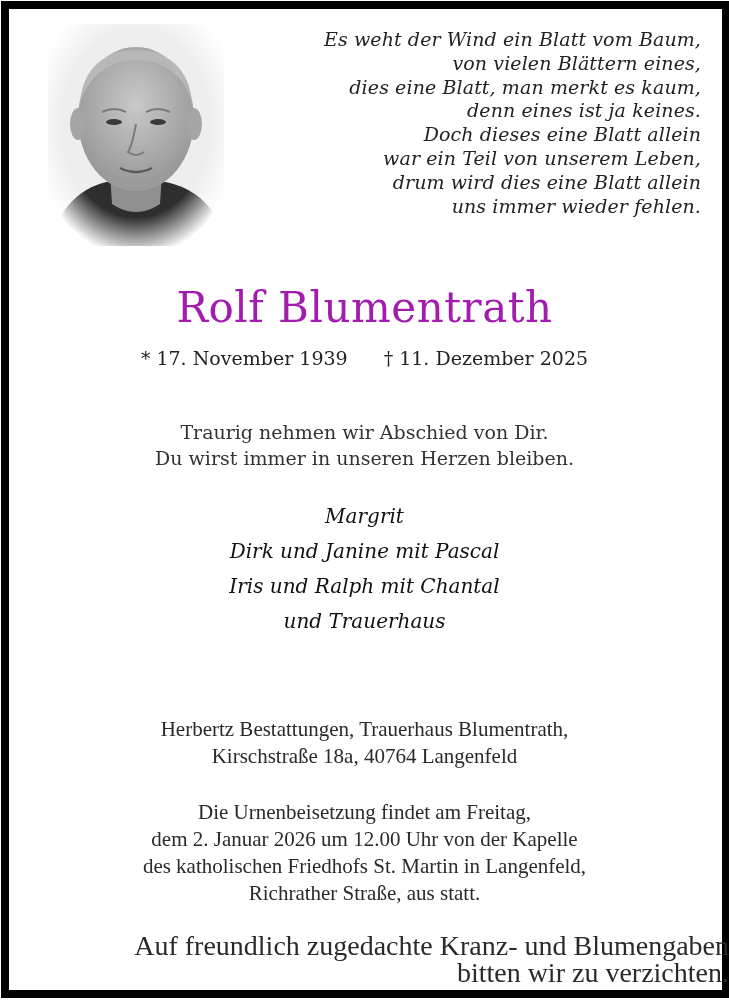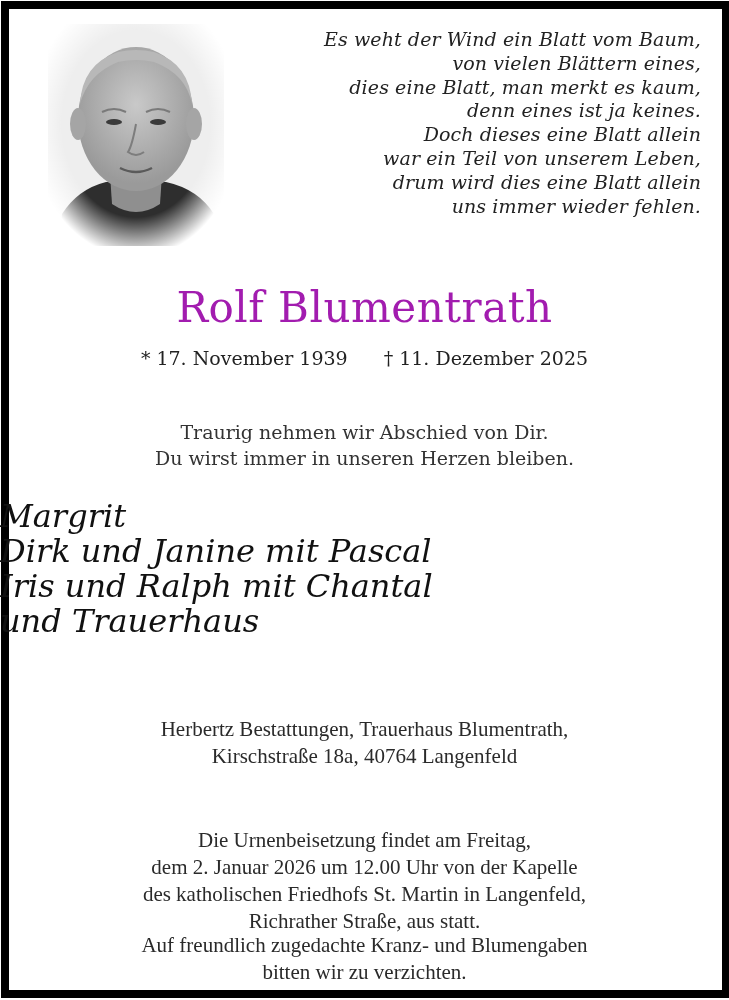--- a/index.html
+++ b/index.html
@@ -76,22 +76,23 @@
       text-align: center;
       font-size: 19px;
       line-height: 26px;
       color: #333333;
     }
     .family {
       position: absolute;
       left: 0;
       right: 0;
       top: 499px;
+      text-align: center;
       font-style: italic;
-      font-size: 32px;
+      font-size: 20px;
       line-height: 35px;
       color: #111111;
     }
     .address {
       position: absolute;
       left: 0;
       right: 0;
       top: 716px;
       text-align: center;
       font-family: "Liberation Serif", serif;
@@ -102,30 +103,29 @@
     .burial {
       position: absolute;
       left: 0;
       right: 0;
       top: 799px;
       text-align: center;
       font-family: "Liberation Serif", serif;
       font-size: 21px;
       line-height: 27px;
       color: #2a2a2a;
-      margin-top: 28px;
     }
     .request {
       position: absolute;
       left: 0;
       right: 0;
       top: 932px;
-      text-align: center;
+      text-align: right;
       font-family: "Liberation Serif", serif;
-      font-size: 21px;
+      font-size: 28px;
       line-height: 27px;
       color: #2a2a2a;
     }
     .line { white-space: nowrap; }
   </style>
 </head>
 <body>
 
 <div class="frame"></div>
 

